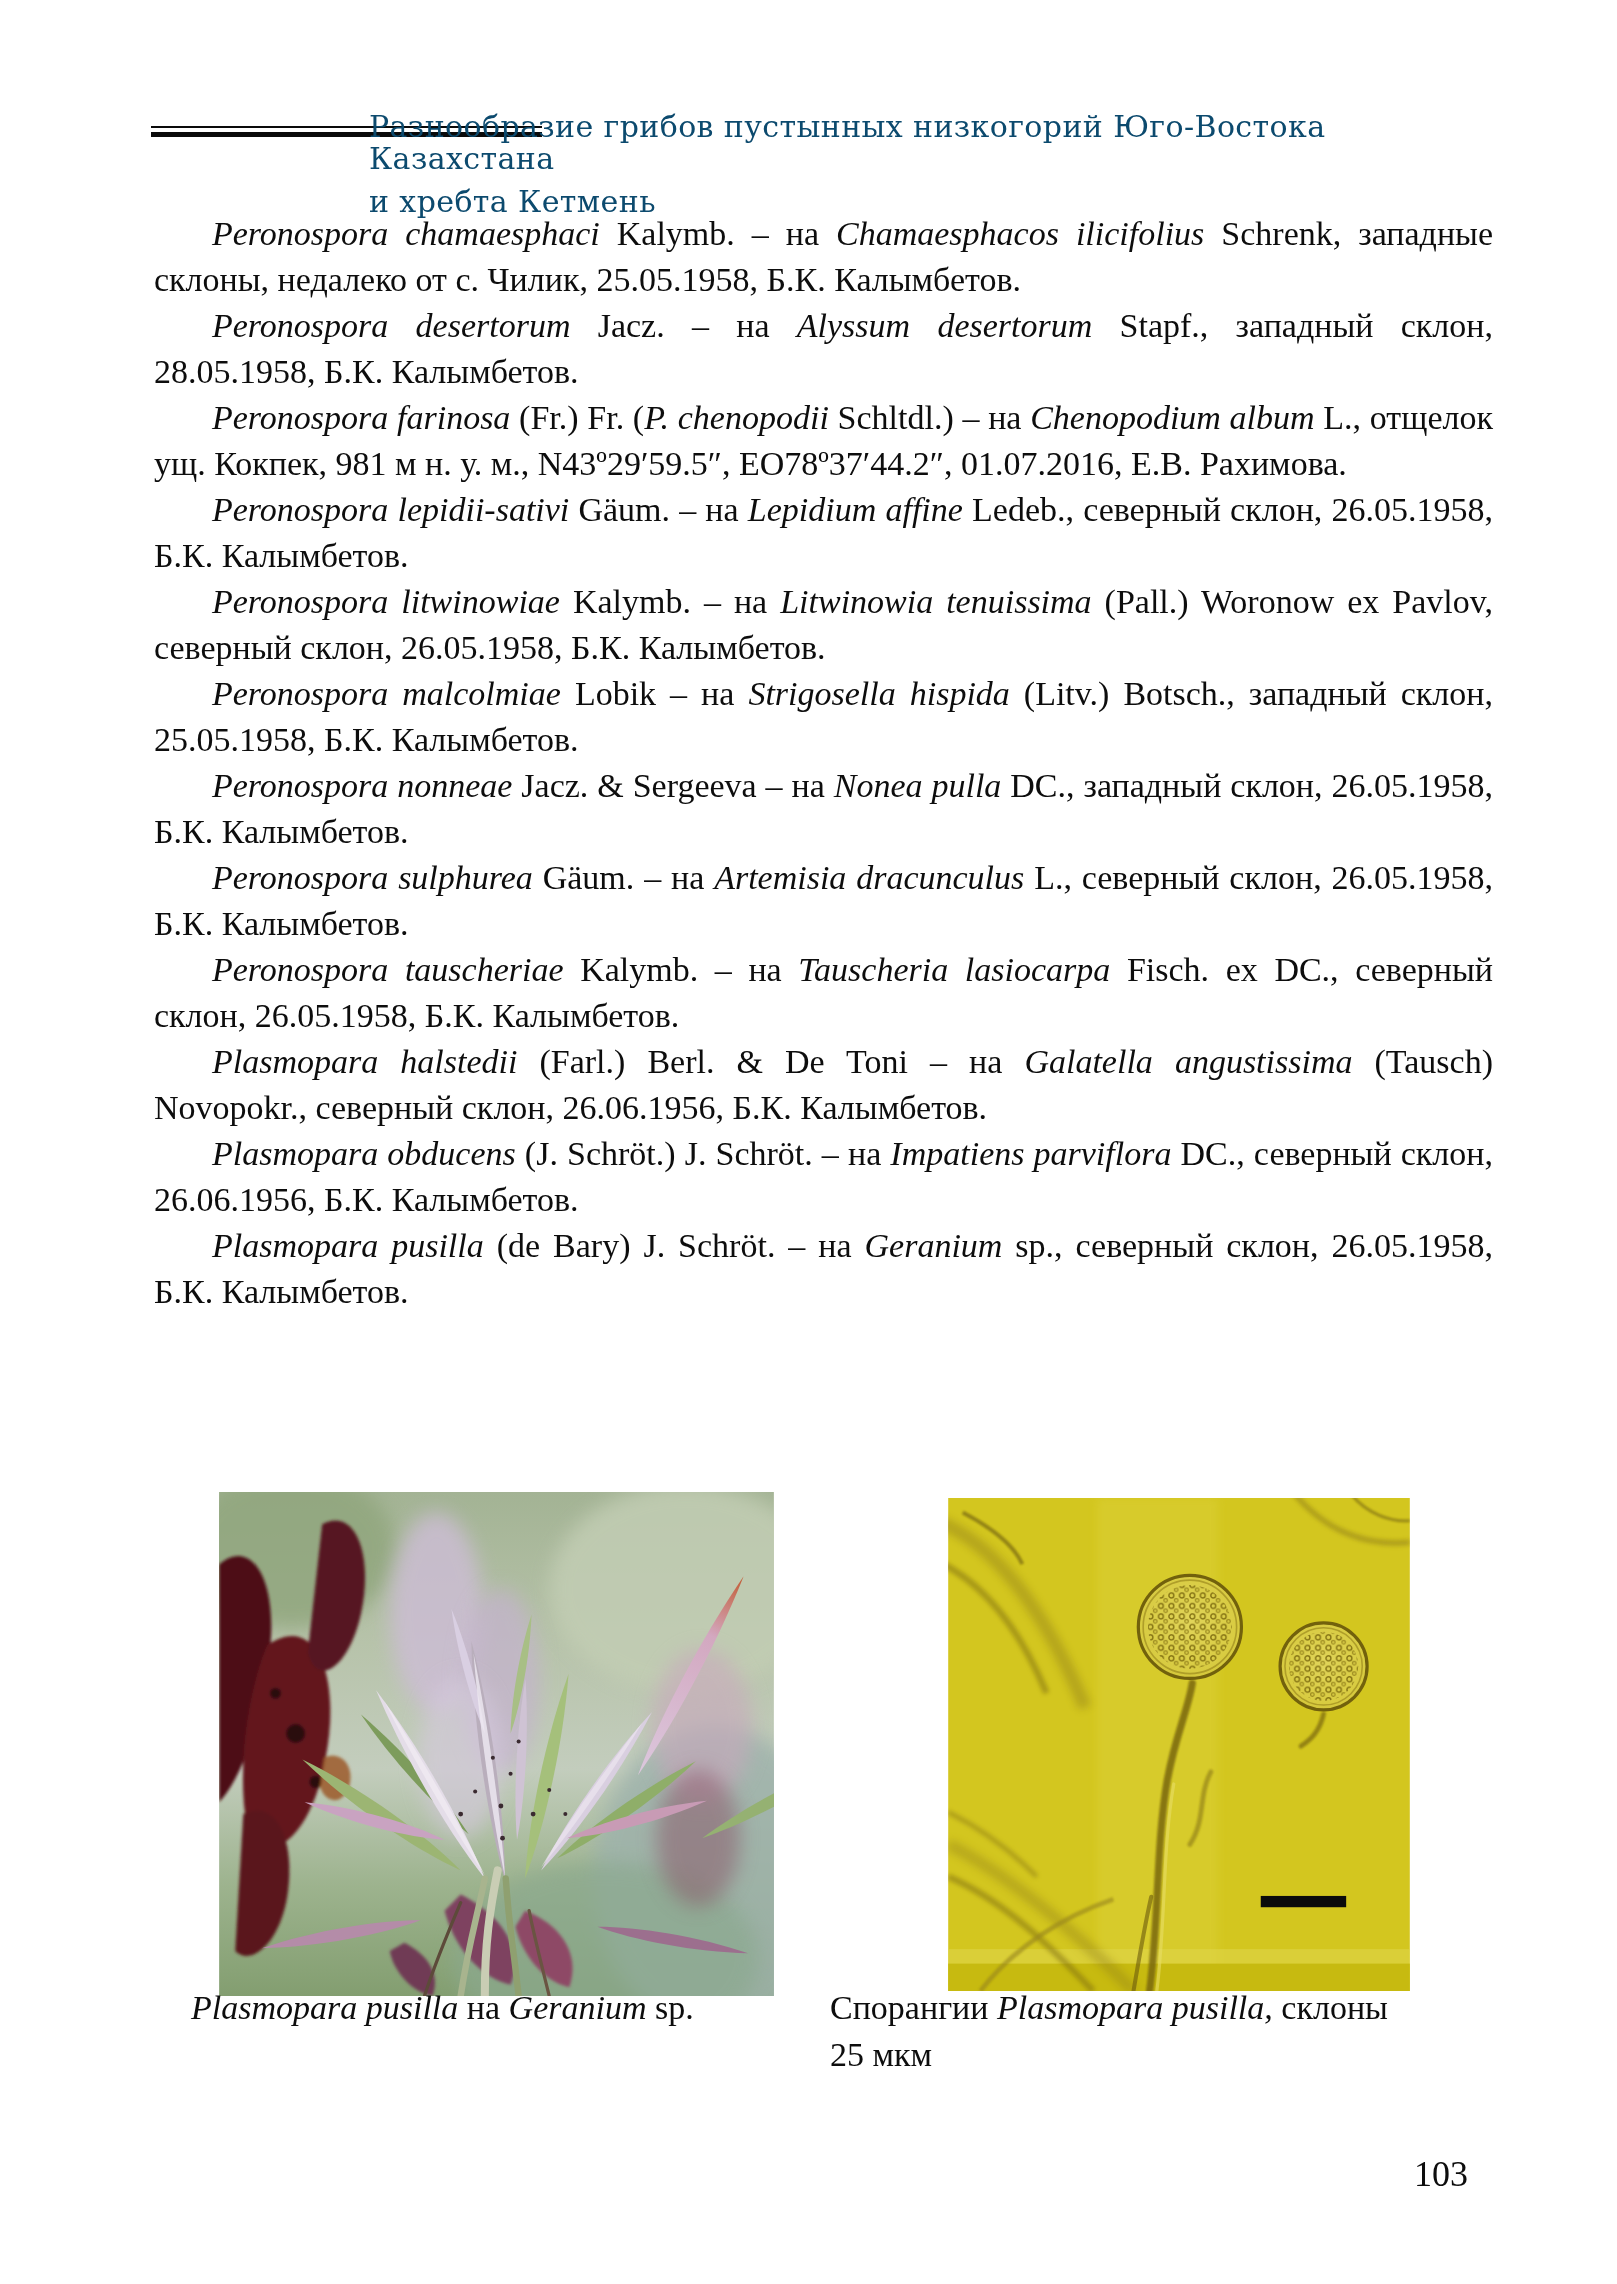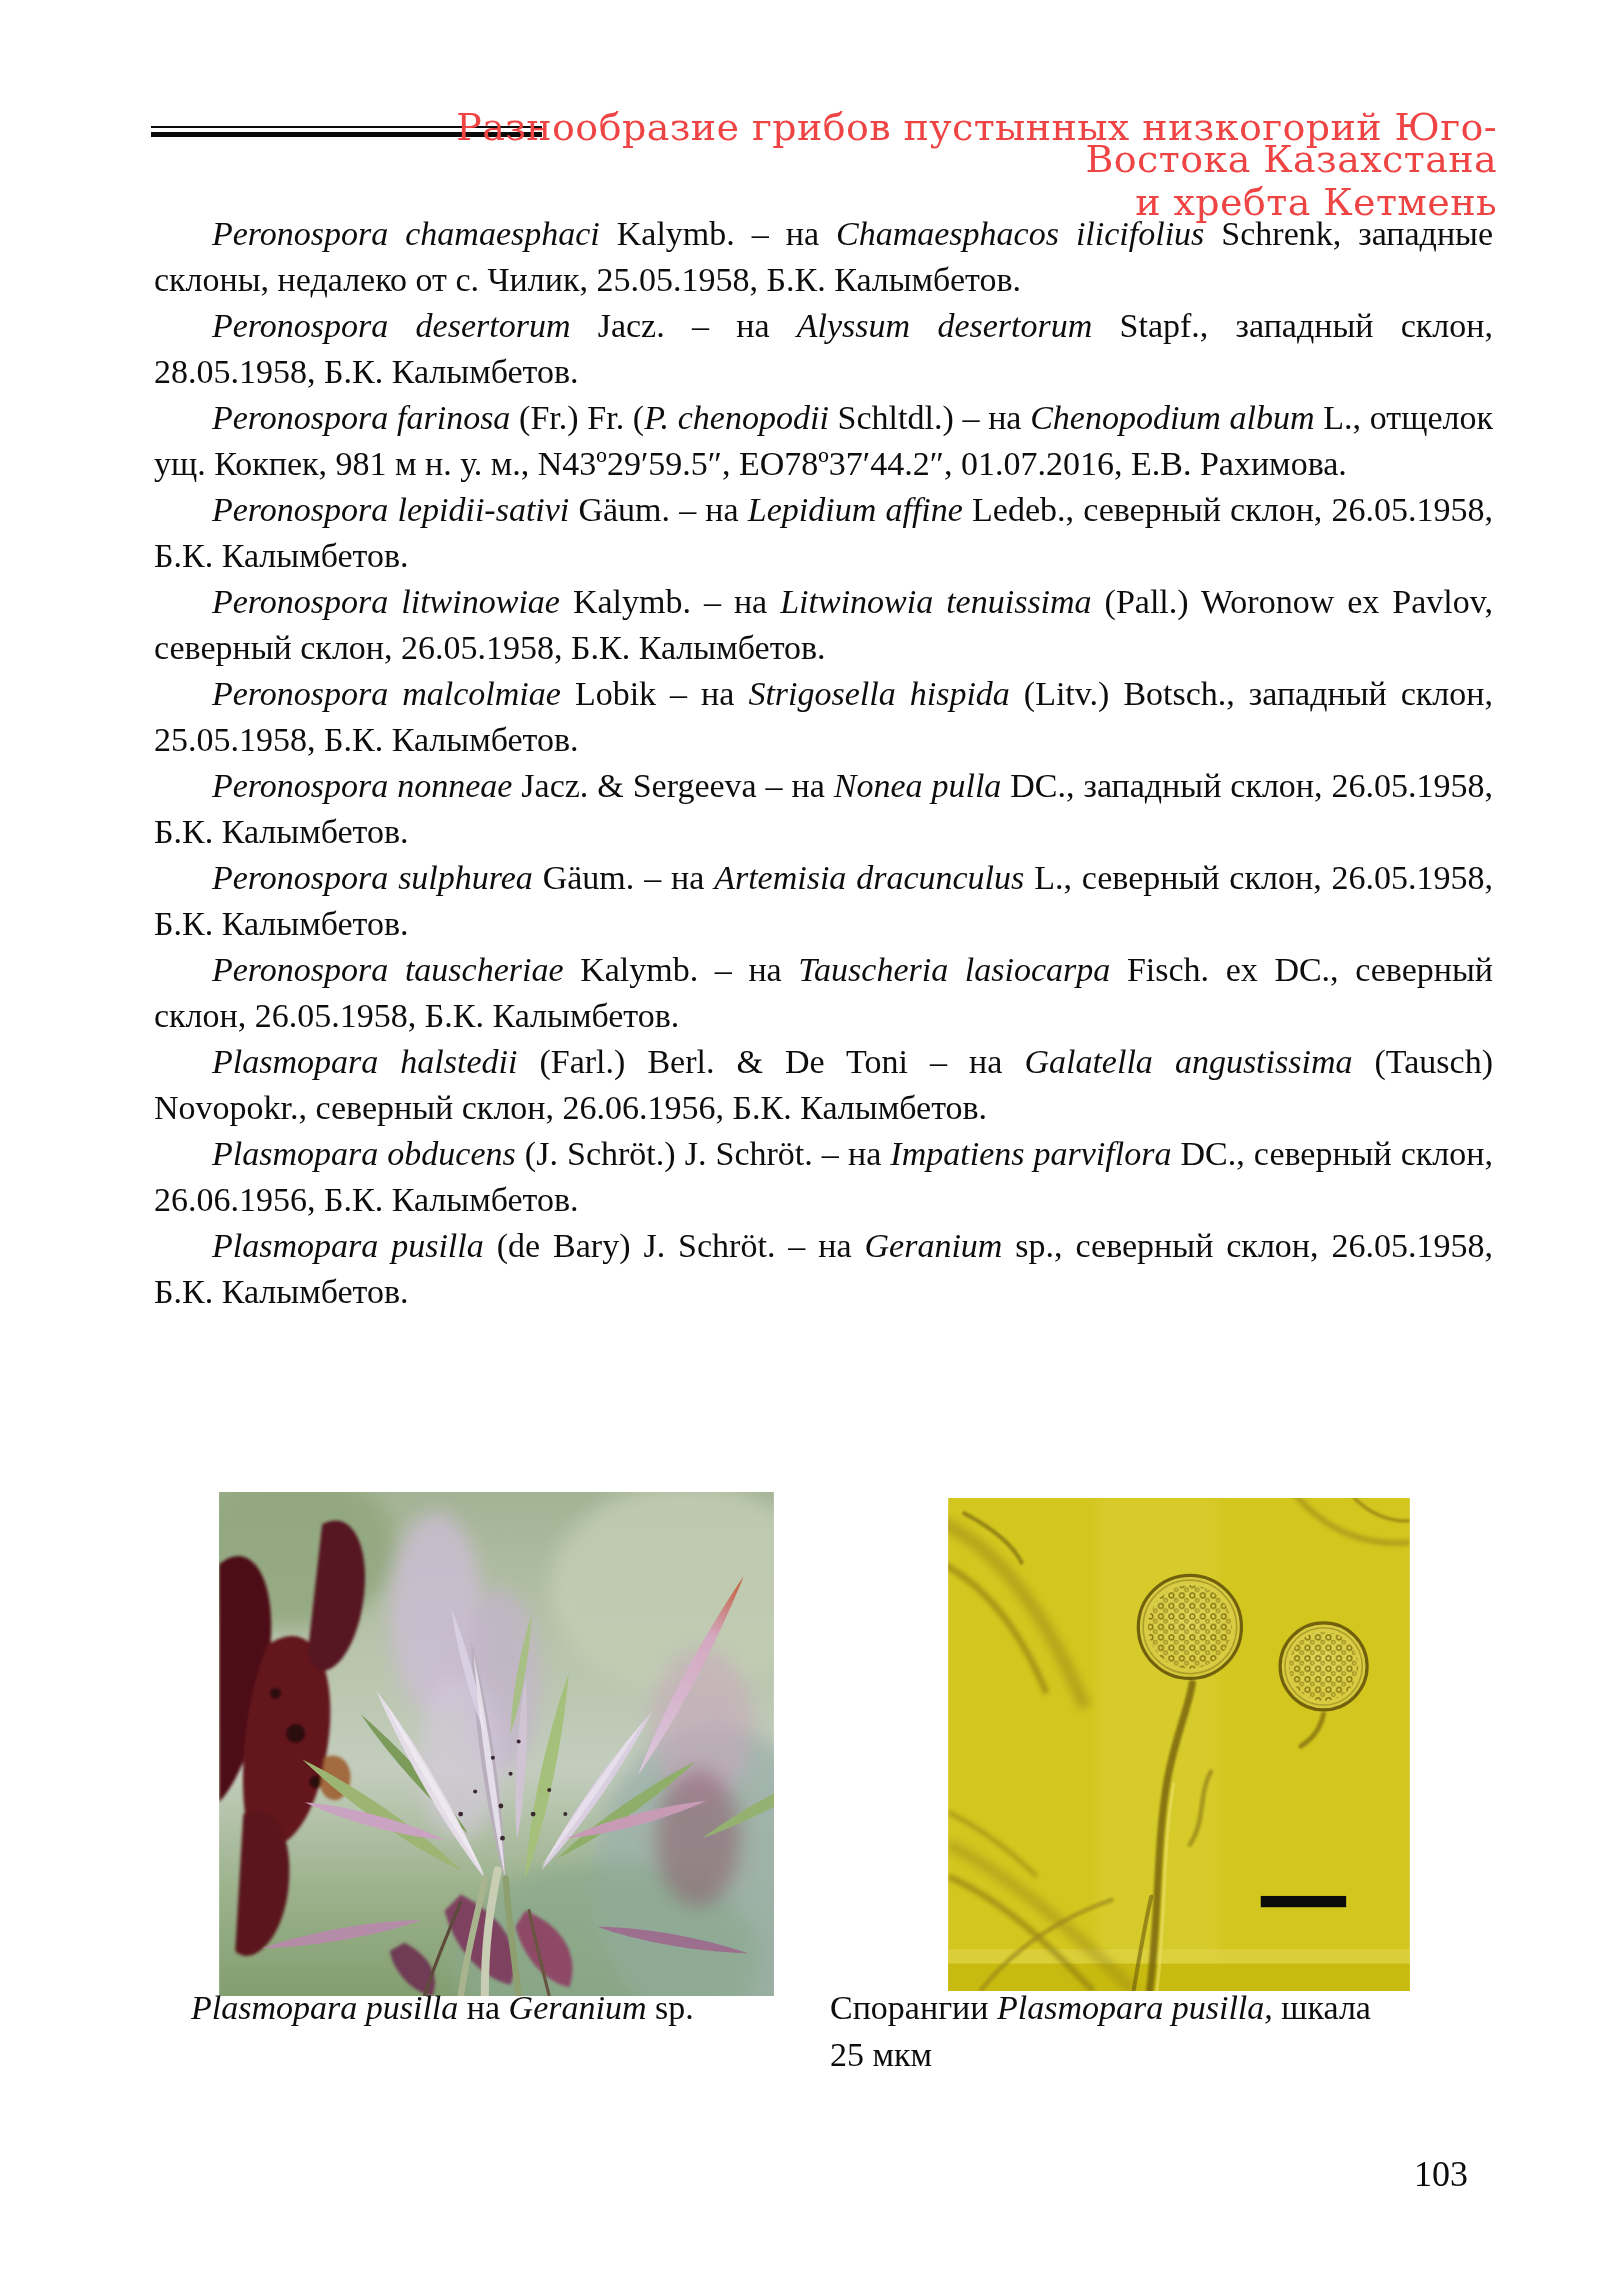--- a/index.html
+++ b/index.html
@@ -10,25 +10,25 @@
     font-family:"Liberation Serif", serif;
     color:#0d0d0d;
     overflow:hidden;
   }
   
   .header-rule{position:absolute;left:151px;top:126px;width:391px;}
   .header-rule .thin{height:2.4px;background:#0a0a0a;}
   .header-rule .thick{height:5.6px;background:#0a0a0a;margin-top:3.2px;}
   .header-title{
     position:absolute;right:121px;top:111px;width:1128px;
-    text-align:right;
+    text-align:left;
     font-family:"DejaVu Serif", serif;
-    font-size:38px;line-height:32px;
+    font-size:30px;line-height:32px;
     letter-spacing:0.4px;
-    color:#ef4444;
+    color:#0c4a6e;
   }
   .header-title .line2{margin-top:11px;}
   
   .body-text{
     position:absolute;left:154px;top:211px;width:1339px;
     font-size:34px;line-height:46px;
     text-align:justify;
   }
   .body-text p{margin:0;text-indent:58px;}
   .body-text i{font-style:italic;font-family:Liberation Serif, serif;}
@@ -245,20 +245,20 @@
         <circle cx="466" cy="209" r="48" fill="none" stroke="#9c8a1e" stroke-width="2" opacity="0.7"></circle>
         <circle cx="466" cy="209" r="43" fill="url(#gran)"></circle>
       </g>
 
       <rect x="388" y="494" width="106" height="14" fill="#0b0b0b"></rect>
     </svg>
   </div>
 
   <div class="caption caption-left"><i>Plasmopara pusilla</i><span> на </span><i>Geranium</i><span> sp.</span></div>
   <div class="caption caption-right">
-    <div><span>Спорангии </span><i>Plasmopara pusilla,</i><span> шкала</span></div>
+    <div><span>Спорангии </span><i>Plasmopara pusilla,</i><span> склоны</span></div>
     <div>25 мкм</div>
   </div>
 
   <div class="page-number">103</div>
 
 </div>
 
 
 </body></html>

